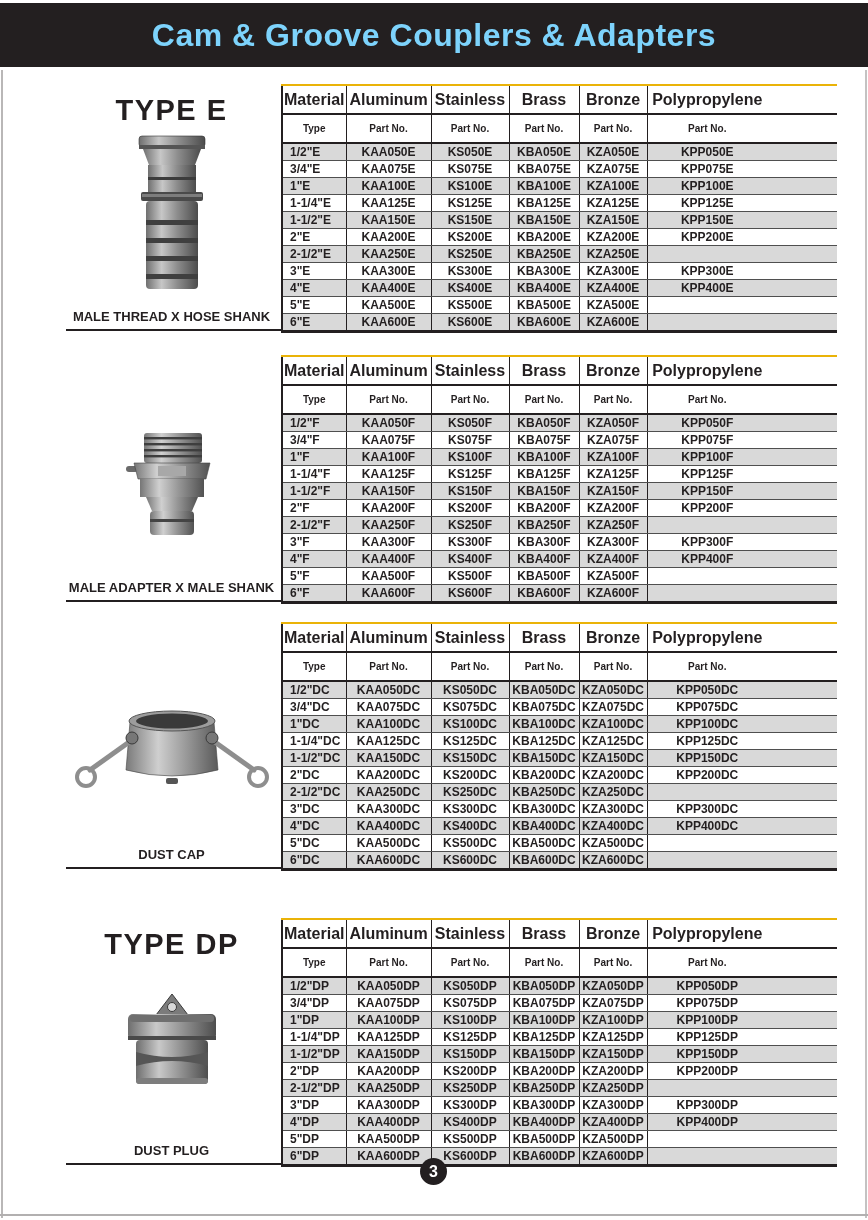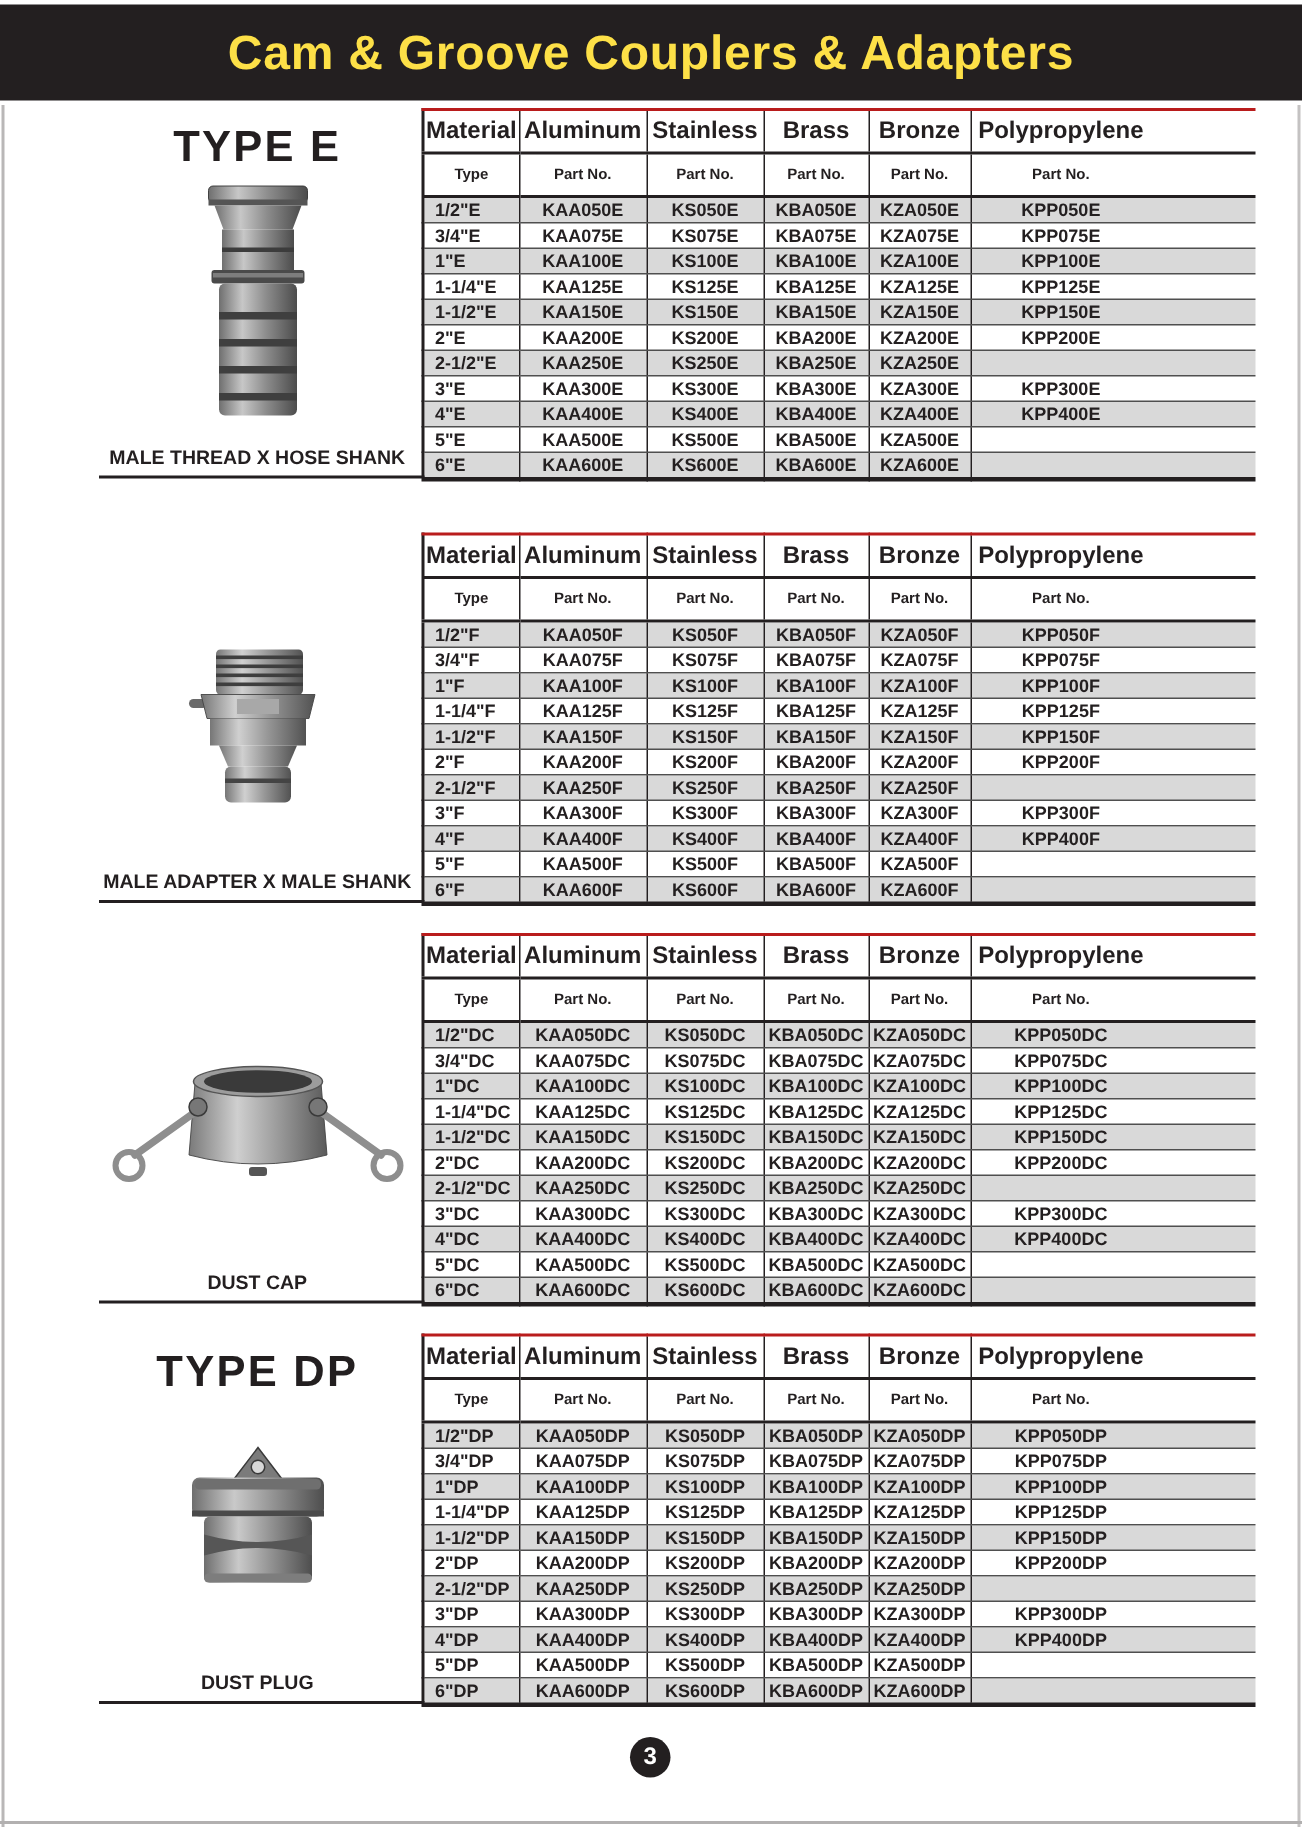--- a/index.html
+++ b/index.html
@@ -1,40 +1,40 @@
 <!DOCTYPE html>
 <html><head>
 <meta charset="utf-8">
 <style>
   html,body { margin:0; padding:0; background:#ffffff; font-family:"Liberation Sans", sans-serif; }
   .page { position:relative; width:868px; height:1220px; background:#ffffff; overflow:hidden; color:#231f20; }
 
   
   .banner { position:absolute; top:3px; left:0; width:868px; height:64px; background:#231f20;
             display:flex; align-items:center; justify-content:center; }
-  .banner-title { color:#fde047; font-size:32px; font-weight:bold; letter-spacing:0.5px; }
+  .banner-title { color:#7dd3fc; font-size:32px; font-weight:bold; letter-spacing:0.5px; }
 
   
   .edge-left   { position:absolute; left:1px;  top:70px; bottom:2px; width:2px; background:#b9b7b7; }
   .edge-right  { position:absolute; right:1px; top:70px; bottom:2px; width:2px; background:#c4c2c2; }
   .edge-bottom { position:absolute; left:0; right:0; bottom:4px; height:2px; background:#b2b0b0; }
 
   
   .section { position:absolute; left:0; width:868px; height:250px; }
   .left-panel { position:absolute; left:60px; top:0; width:223px; height:250px; }
   .type-title { position:absolute; top:10px; left:0; width:100%; text-align:center;
                 font-size:29px; font-weight:bold; letter-spacing:1.5px; color:#231f20; }
   .product { position:absolute; left:50%; transform:translateX(-50%); }
   .caption { position:absolute; bottom:10px; left:0; width:100%; text-align:center;
              font-size:13px; font-weight:bold; color:#231f20; white-space:nowrap; }
   .caption-rule { position:absolute; bottom:3px; left:6px; width:217px; height:2px; background:#231f20; }
 
   
   table.parts { position:absolute; left:281px; top:0; width:555px; border-collapse:collapse;
-                table-layout:fixed; border-top:2px solid #b91c1c; border-bottom:3px solid #231f20;
+                table-layout:fixed; border-top:2px solid #eab308; border-bottom:3px solid #231f20;
                 border-left:2px solid #231f20;padding-left:40px; }
   table.parts th, table.parts td { padding:0; margin:0; color:#231f20; overflow:hidden; white-space:nowrap; }
   table.parts th { height:27px; font-size:16px; font-weight:bold; text-align:center;
                    border-bottom:2px solid #231f20; border-right:1px solid #231f20; background:#ffffff; }
   table.parts tr.hdr2 th { font-size:10px; }
   table.parts td { height:16px; line-height:16px; font-size:12px; font-weight:bold; text-align:center;
                    border-bottom:1px solid #4f4f4f; border-right:1px solid #231f20; }
   table.parts th:last-child, table.parts td:last-child { border-right:none; padding-right:70px; }
   table.parts td.type-col { text-align:left; padding-left:7px; }
   table.parts tr.shade td { background:#d9d9d9; }
@@ -52,21 +52,21 @@
 <div class="page">
 
   <div class="banner">
     <div class="banner-title">Cam &amp; Groove Couplers &amp; Adapters</div>
   </div>
 
   <div class="edge-left"></div>
   <div class="edge-right"></div>
   <div class="edge-bottom"></div>
 
-  <div class="section" style="top:72px">
+  <div class="section" style="top:84px">
     <div class="left-panel">
       <div class="type-title">TYPE E</div>
       <svg class="product" style="top:50px" width="86" height="158" viewBox="0 0 86 158">
         <defs>
           <linearGradient id="gE" x1="0" y1="0" x2="1" y2="0">
             <stop offset="0" stop-color="#6f6f6f"></stop>
               <stop offset="0.3" stop-color="#c7c7c7"></stop>
             <stop offset="0.6" stop-color="#8d8d8d"></stop>
               <stop offset="1" stop-color="#4c4c4c"></stop>
           </linearGradient>
@@ -492,21 +492,21 @@
             <td>KAA600DC</td>
             <td>KS600DC</td>
             <td>KBA600DC</td>
             <td>KZA600DC</td>
             <td class="force-white"></td>
           </tr>
         </tbody>
       </table>
   </div>
 
-  <div class="section" style="top:889px">
+  <div class="section" style="top:918px">
     <div class="left-panel">
       <div class="type-title">TYPE DP</div>
       <svg class="product" style="top:74px" width="104" height="106" viewBox="0 0 104 106">
         <defs>
           <linearGradient id="gDP" x1="0" y1="0" x2="1" y2="0">
             <stop offset="0" stop-color="#6e6e6e"></stop>
               <stop offset="0.32" stop-color="#c9c9c9"></stop>
             <stop offset="0.62" stop-color="#929292"></stop>
               <stop offset="1" stop-color="#4e4e4e"></stop>
           </linearGradient>

